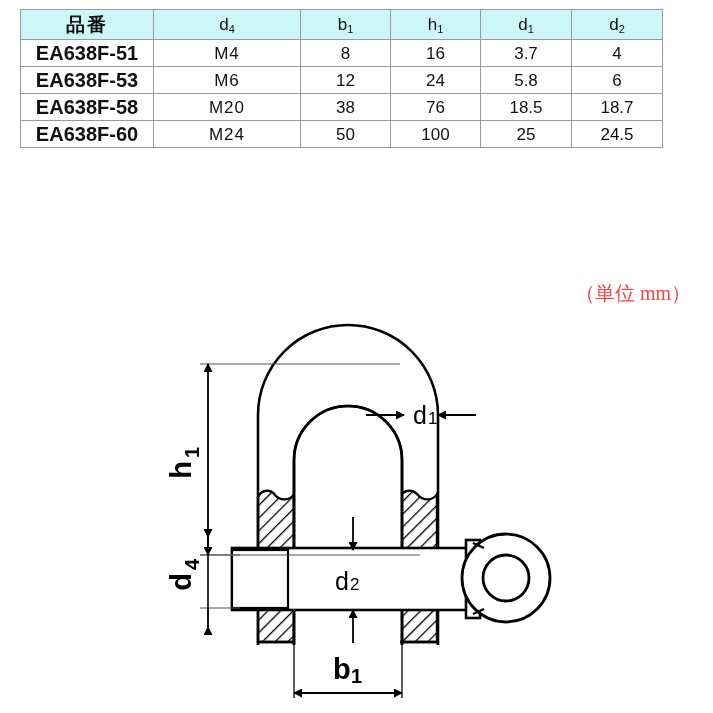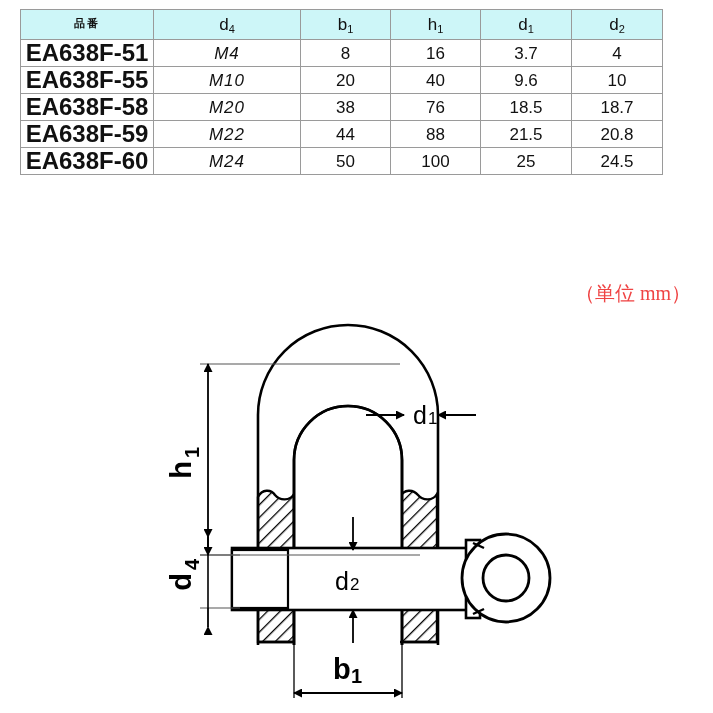--- a/index.html
+++ b/index.html
@@ -41,37 +41,36 @@
     color: #111;
     background: #ffffff;
     line-height: 1;
     white-space: nowrap;
   }
   table.spec thead th {
     background: #cdf6f8;
     height: 29px;
   }
   table.spec thead th.hdr-part {
-    font-family: Liberation Mono, monospace;
+    font-family: Liberation Serif, serif;
     font-weight: bold;
-    font-size: 11px;
+    font-size: 19px;
     letter-spacing: 2px;
     text-align: center;
   }
   table.spec tbody td.cell-part {
     font-family: "Liberation Sans", sans-serif;
     font-weight: bold;
-    font-size: 24px;
+    font-size: 20px;
     text-align: center;
     letter-spacing: 0px;
   }
   table.spec tbody td.cell-thread {
     font-size: 17px;
     letter-spacing: 1px;
-    font-style: italic;
   }
   .sub {
     font-size: 11px;
     vertical-align: baseline;
     position: relative;
     top: 3px;
     left: 0px;
   }
 
   
@@ -165,42 +164,34 @@
 
     <tr>
           <td class="cell-part">EA638F-51</td>
           <td class="cell-thread">M4</td>
           <td>8</td>
           <td>16</td>
           <td>3.7</td>
           <td>4</td>
         </tr>
         <tr>
-          <td class="cell-part">EA638F-55</td>
-          <td class="cell-thread">M10</td>
-          <td>20</td>
-          <td>40</td>
-          <td>9.6</td>
-          <td>10</td>
+          <td class="cell-part">EA638F-53</td>
+          <td class="cell-thread">M6</td>
+          <td>12</td>
+          <td>24</td>
+          <td>5.8</td>
+          <td>6</td>
         </tr>
         <tr>
           <td class="cell-part">EA638F-58</td>
           <td class="cell-thread">M20</td>
           <td>38</td>
           <td>76</td>
           <td>18.5</td>
           <td>18.7</td>
-        </tr>
-        <tr>
-          <td class="cell-part">EA638F-59</td>
-          <td class="cell-thread">M22</td>
-          <td>44</td>
-          <td>88</td>
-          <td>21.5</td>
-          <td>20.8</td>
         </tr>
         <tr>
           <td class="cell-part">EA638F-60</td>
           <td class="cell-thread">M24</td>
           <td>50</td>
           <td>100</td>
           <td>25</td>
           <td>24.5</td>
         </tr>
       </tbody>

